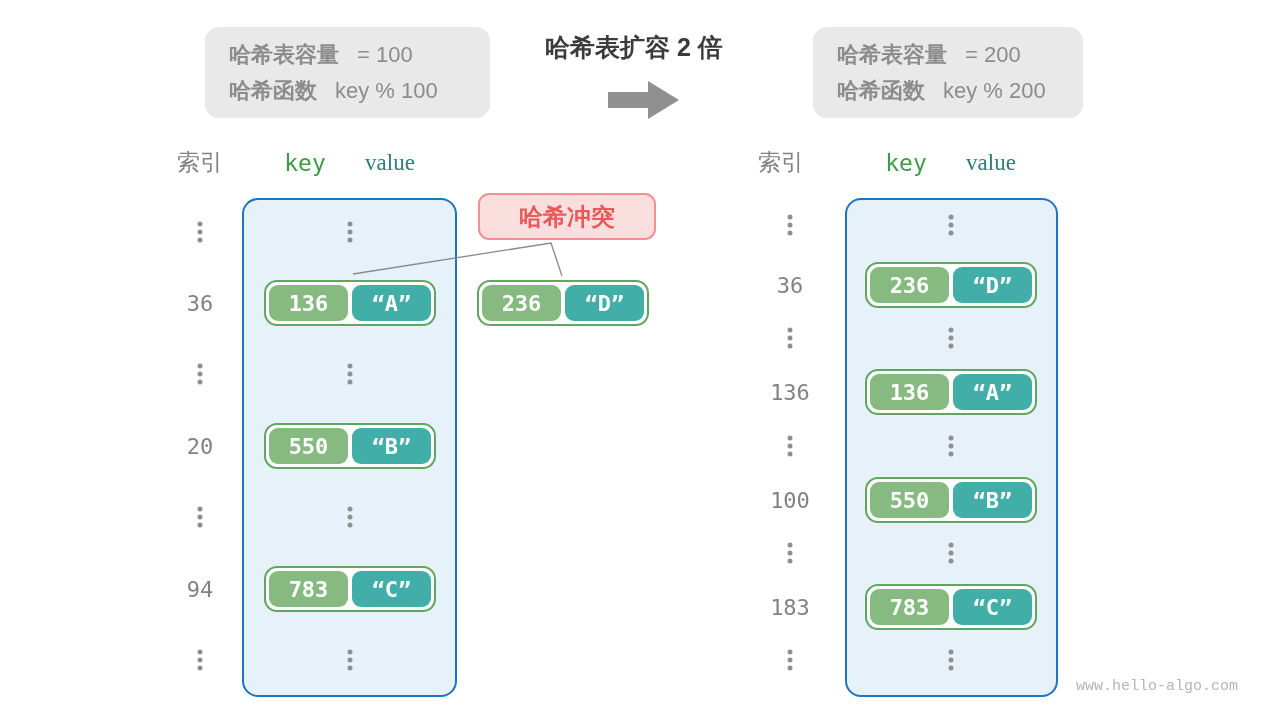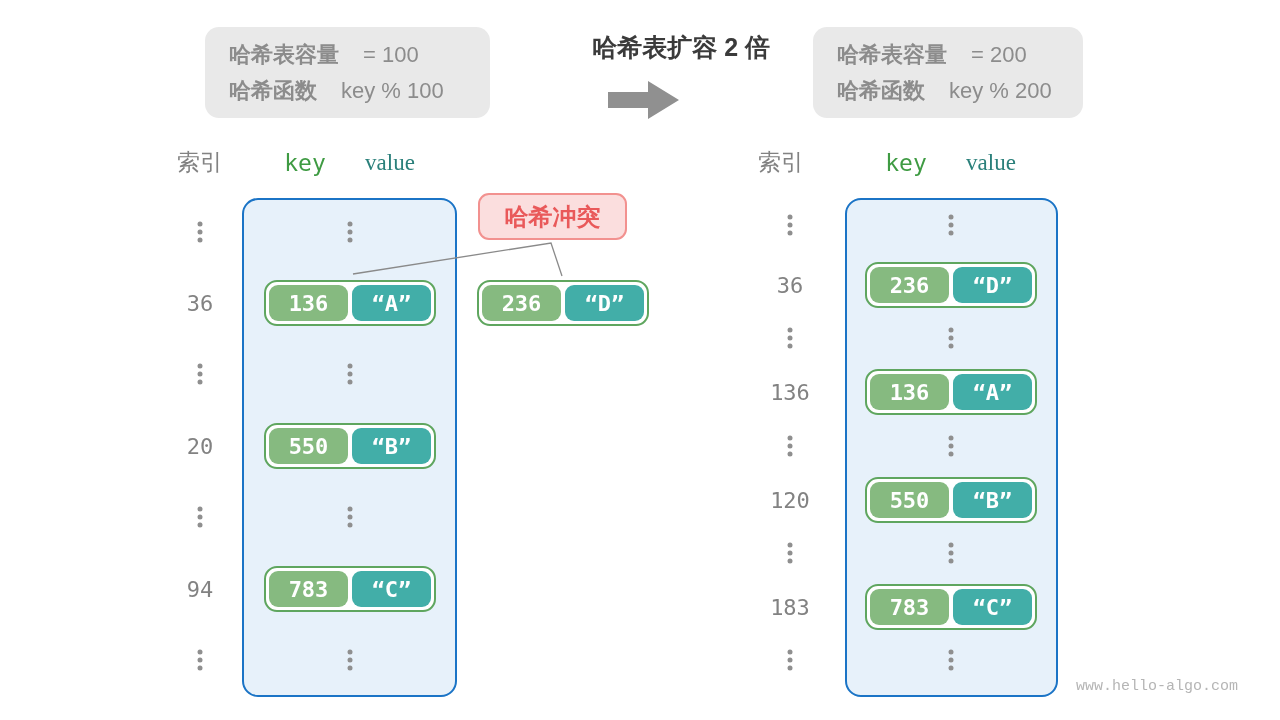--- a/index.html
+++ b/index.html
@@ -33,28 +33,28 @@
   }
 
   
   .info-box{
     position:absolute;
     background:var(--gray-box-bg);
     border-radius:14px;
     display:flex;flex-direction:column;justify-content:center;
     padding:14px 24px;gap:6px;
   }
-  .info-line{display:flex;align-items:baseline;gap:24px;white-space:nowrap;}
+  .info-line{display:flex;align-items:baseline;gap:18px;white-space:nowrap;}
   .info-label{font-weight:bold;font-size:22px;color:var(--gray-text);}
   .info-value{font-family:Liberation Sans, sans-serif;font-size:22px;color:var(--gray-text);}
 
   
   .main-title{
     position:absolute;left:545px;top:31px;width:225px;
-    text-align:right;font-size:25px;font-weight:bold;color:var(--title-text);
+    text-align:left;font-size:25px;font-weight:bold;color:var(--title-text);
     white-space:nowrap;
   }
   .big-arrow{position:absolute;left:608px;top:80px;}
 
   
   .col-header{position:absolute;transform:translate(-50%,-50%);font-size:23px;white-space:nowrap;}
   .h-index{color:var(--index-gray);}
   .h-key{color:var(--key-green);font-family:"DejaVu Sans Mono","Liberation Mono",monospace;}
   .h-value{color:var(--value-teal);font-family:Liberation Serif, serif;}
 
@@ -93,21 +93,21 @@
 
   
   .dots{
     position:absolute;transform:translate(-50%,-50%);
     display:flex;flex-direction:column;gap:3px;align-items:center;
   }
   .dot{width:5px;height:5px;border-radius:50%;background:var(--dot-gray);}
 
   
   .badge{
-    position:absolute;left:478px;top:193px;width:149px;height:47px;
+    position:absolute;left:478px;top:193px;width:178px;height:47px;
     background:var(--badge-bg);
     border:2px solid var(--badge-border);
     border-radius:11px;
     display:flex;align-items:center;justify-content:center;
     font-size:24px;font-weight:bold;color:var(--badge-text);
     white-space:nowrap;
   }
 
   .lines-overlay{position:absolute;left:0;top:0;width:1280px;height:720px;pointer-events:none;}
 
@@ -271,21 +271,21 @@
       <div class="dot"></div>
       <div class="dot"></div>
       <div class="dot"></div>
     </div>
   <div class="dots" style="left:951px;top:446px;">
       <div class="dot"></div>
       <div class="dot"></div>
       <div class="dot"></div>
     </div>
 
-  <div class="idx" style="left:790px;top:500px;">120</div>
+  <div class="idx" style="left:790px;top:500px;">100</div>
   <div class="pair" style="left:865px;top:477px;">
     <div class="pair-key">550</div>
     <div class="pair-value">“B”</div>
   </div>
 
   <div class="dots" style="left:790px;top:553px;">
       <div class="dot"></div>
       <div class="dot"></div>
       <div class="dot"></div>
     </div>

